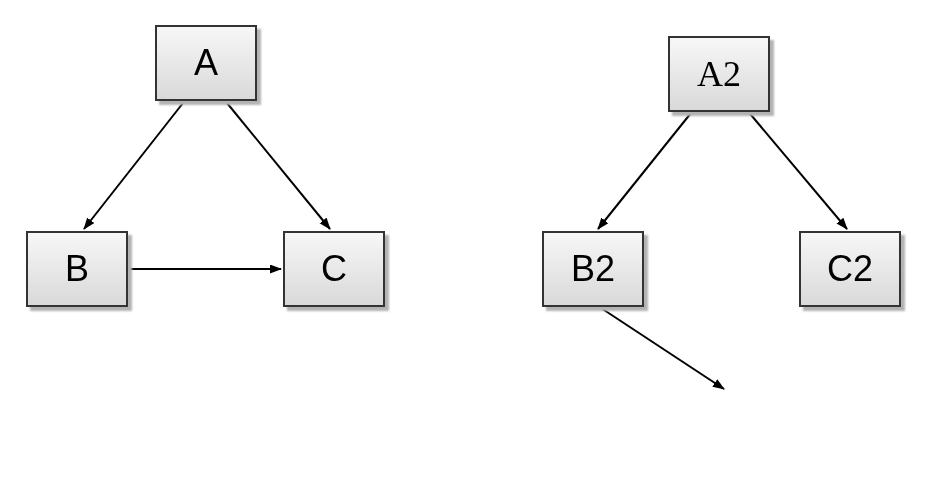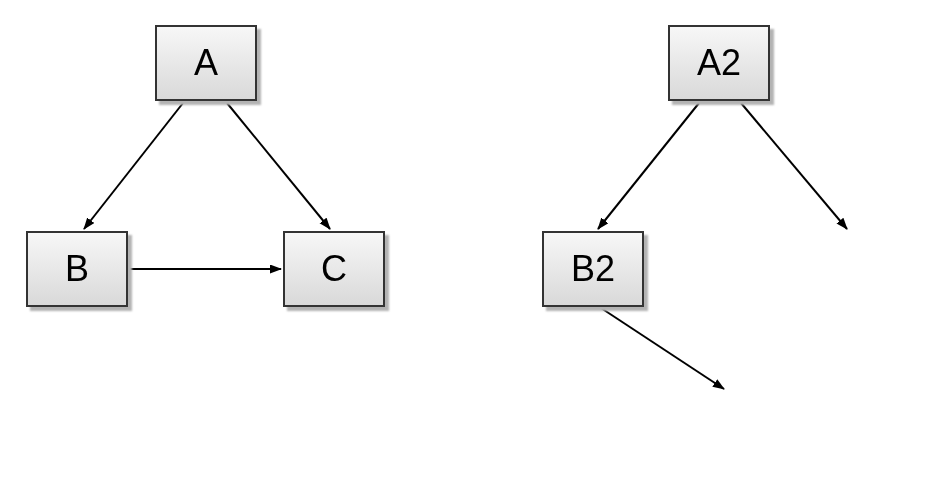--- a/index.html
+++ b/index.html
@@ -70,20 +70,23 @@
   <div class="node" style="left:155px; top:25px;">
     <span class="node-label">A</span>
   </div>
   <div class="node" style="left:26px;  top:231px;">
     <span class="node-label">B</span>
   </div>
   <div class="node" style="left:283px; top:231px;">
     <span class="node-label">C</span>
   </div>
 
-  <div class="node" style="left:668px; top:25px;">
+  <div class="node" style="left:668px; top:36px;font-family:Liberation Serif, serif;">
     <span class="node-label">A2</span>
   </div>
   <div class="node" style="left:542px; top:231px;">
     <span class="node-label">B2</span>
   </div>
+  <div class="node" style="left:799px; top:231px;">
+    <span class="node-label">C2</span>
+  </div>
 
 </div>
 
 </body></html>

